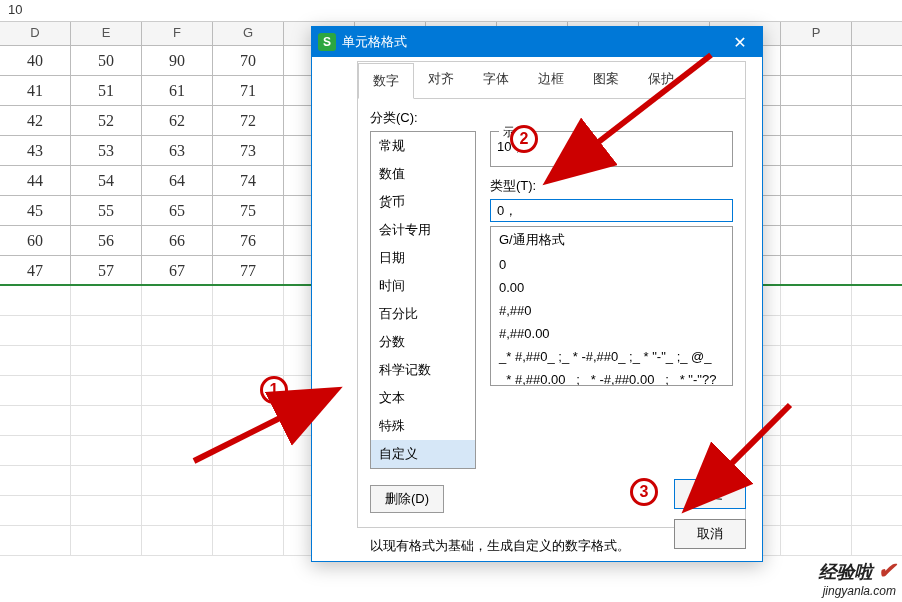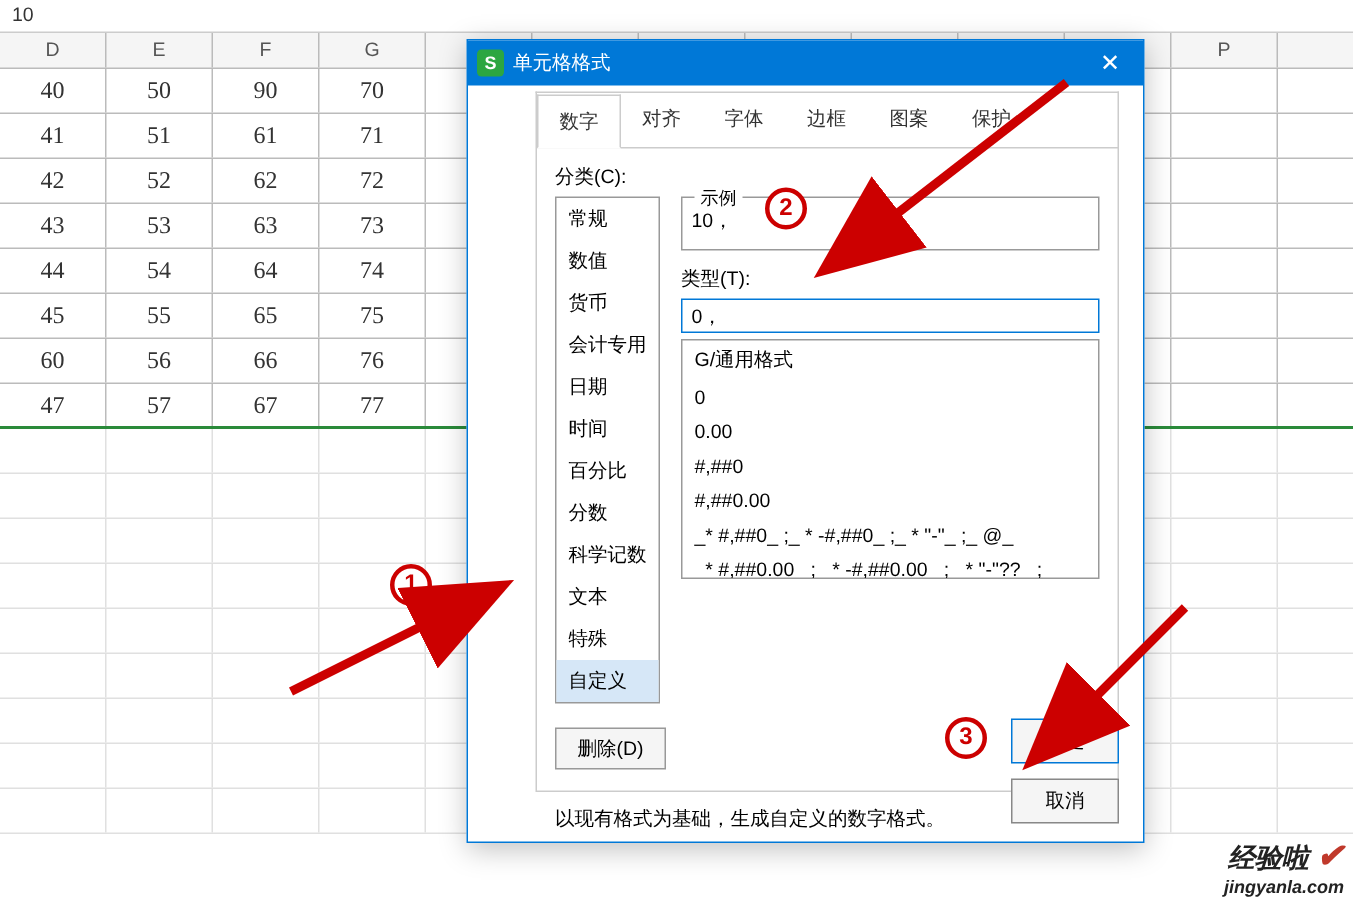--- a/index.html
+++ b/index.html
@@ -25,21 +25,21 @@
     .dlg-close { width: 44px; height: 30px; display: flex; align-items: center; justify-content: center; font-size: 16px; cursor: pointer; }
     
     .dlg-body { padding: 4px 16px 14px 16px; margin-left: 29px; }
     .tabs { display: flex; border: 1px solid #ccc; border-bottom: none; }
     .tab { padding: 8px 14px; font-size: 13px; color: #333; border-right: 1px solid transparent; cursor: pointer; }
     .tab.active { border: 1px solid #ccc; border-bottom: 1px solid #fff; position: relative; top: 1px; background: #fff; }
     .tab-content { border: 1px solid #ccc; padding: 10px 12px 14px 12px; height: 430px; }
     
     .cat-label { font-size: 13px; margin-bottom: 4px; }
     .body-row { display: flex; gap: 14px; }
-    .cat-list { width: 70px; border: 1px solid #999; background: #fff; font-size: 13px; }
+    .cat-list { width: 106px; border: 1px solid #999; background: #fff; font-size: 13px; }
     .cat-item { padding: 5px 8px; cursor: pointer; }
     .cat-item.selected { background: #d6e7f7; }
     
     .right { flex: 1; }
     .example-box { border: 1px solid #999; padding: 6px 10px 10px 6px; font-size: 13px; margin-bottom: 10px; position: relative; }
     .example-box .lbl { position: absolute; top: -8px; left: 8px; background: #fff; padding: 0 4px; font-size: 12px; }
     .type-label { font-size: 13px; margin-bottom: 4px; }
     .type-input { width: 100%; border: 1px solid #0078d7; padding: 3px 6px; font-size: 13px; outline: none; }
     .fmt-list { border: 1px solid #999; margin-top: 4px; height: 160px; overflow-y: scroll; font-size: 13px; }
     .fmt-item { padding: 4px 8px; }
@@ -50,21 +50,21 @@
     .dlg-buttons { position: absolute; bottom: 12px; right: 16px; display: flex; gap: 10px; flex-direction: column; }
     .dlg-btn { padding: 5px 22px; font-size: 13px; border: 1px solid #888; background: #f5f5f5; cursor: pointer; }
     .dlg-btn.primary { border: 1px solid #0078d7; }
     
     .annot { position: absolute; width: 28px; height: 28px; border: 3px solid #cc0000; border-radius: 50%; color: #cc0000; font-weight: bold; display: flex; align-items: center; justify-content: center; font-size: 16px; background: #fff; }
     .arrow-svg { position: absolute; pointer-events: none; }
     
     .watermark { position: absolute; right: 6px; bottom: 4px; text-align: right; font-family: Arial, sans-serif; }
     .wm1 { font-size: 18px; font-weight: bold; font-style: italic; color: #222; text-shadow: 0 0 3px #fff, 0 0 3px #fff; }
     .wm1 .check { color: #c0392b; font-size: 22px; }
-    .wm2 { font-size: 12px; font-style: italic; color: #222; text-shadow: 0 0 3px #fff; font-weight: bold; }
+    .wm2 { font-size: 12px; font-style: italic; color: #222; text-shadow: 0 0 3px #fff; }
   </style>
 </head>
 <body>
 
 <div class="formula-bar">10</div>
 
 <div class="spreadsheet">
   <div class="col-headers" id="col-headers">
       <div class="col-header">D</div>
       <div class="col-header">E</div>

